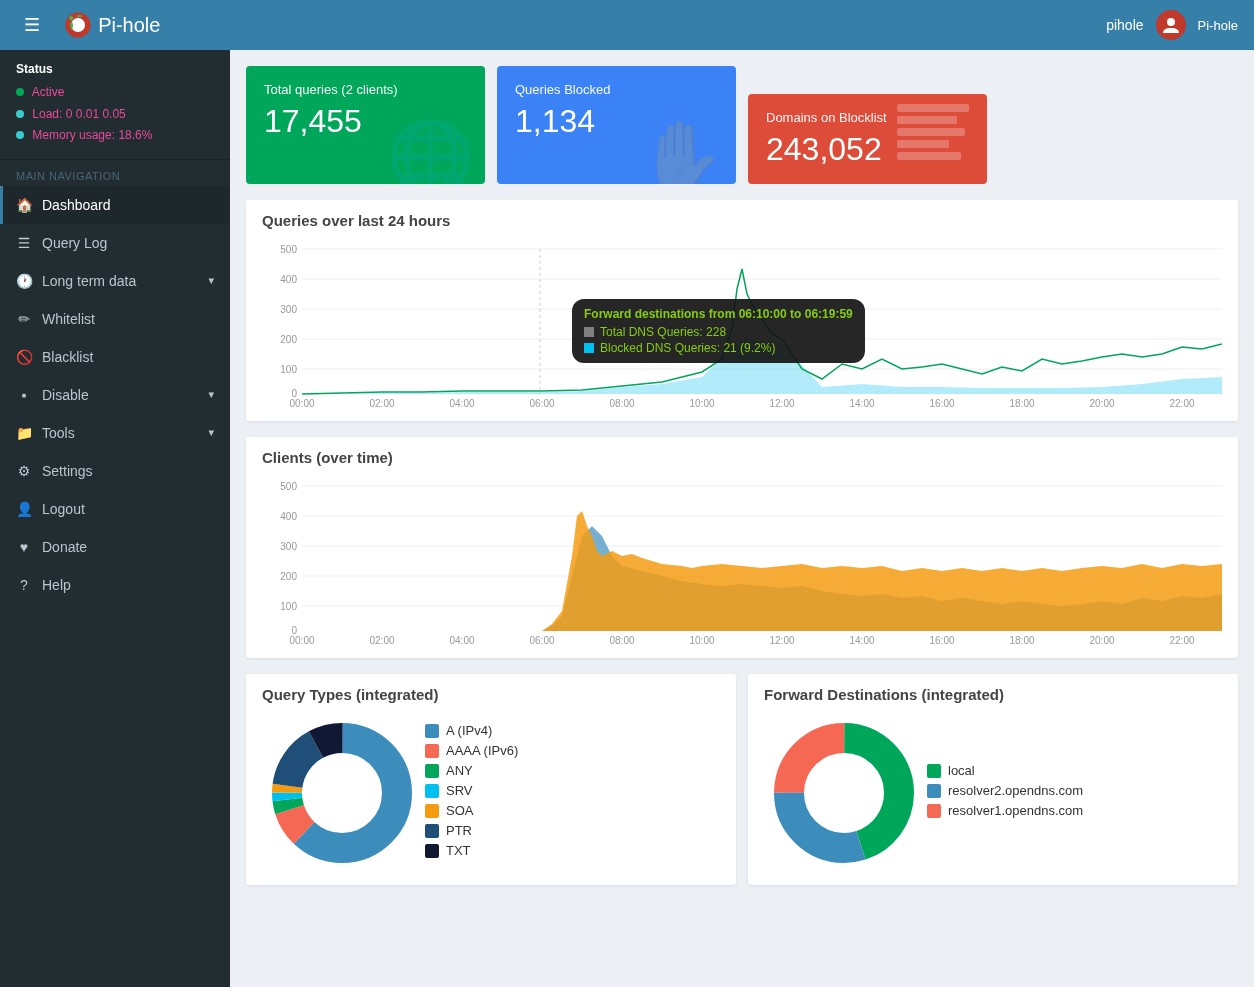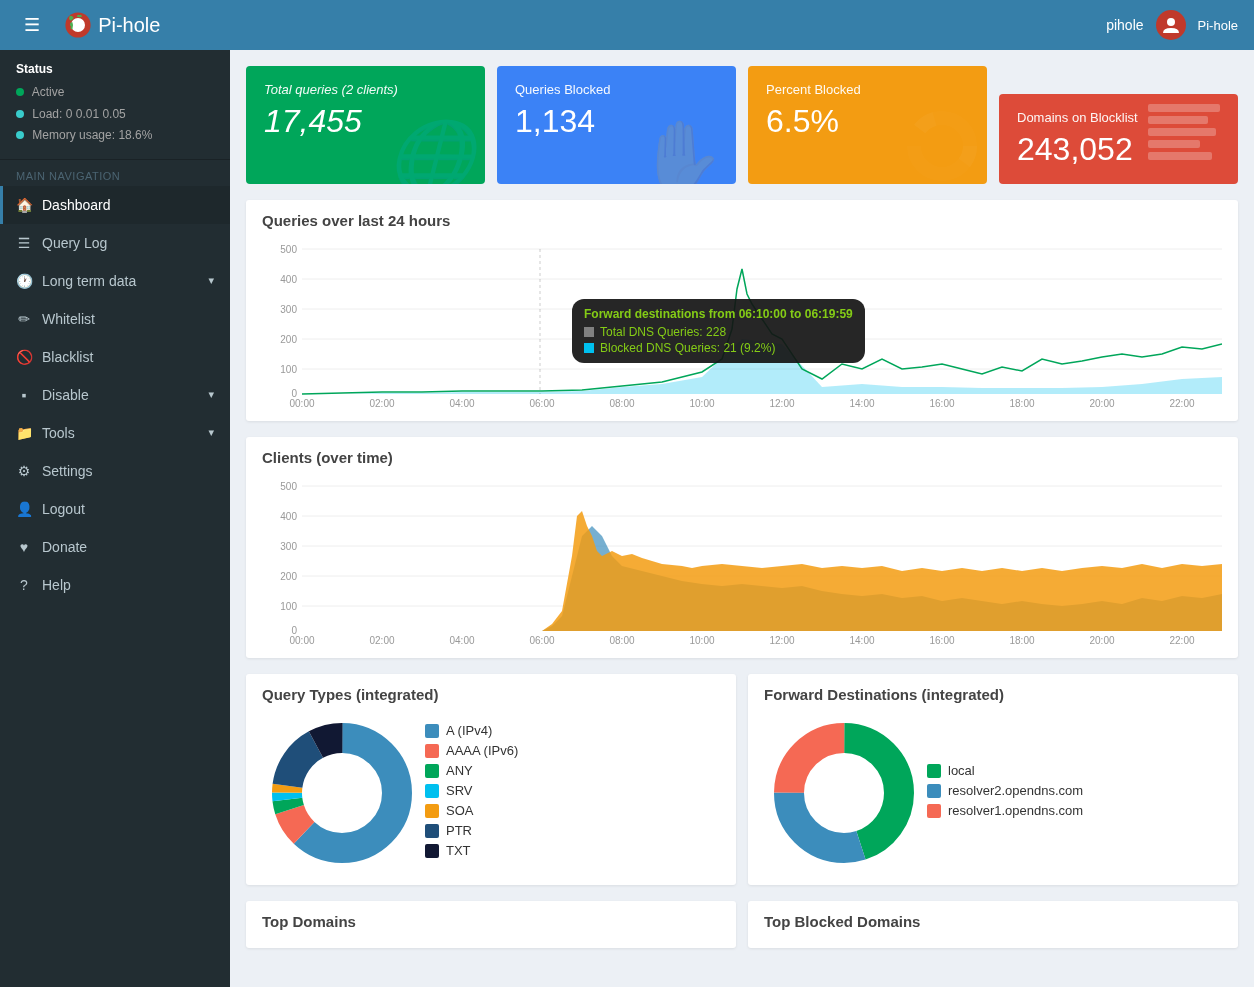--- a/index.html
+++ b/index.html
@@ -63,21 +63,21 @@
     .sidebar-status {
       padding: 12px 16px;
       border-bottom: 1px solid #1a2226;
     }
     .sidebar-status .status-title {
       font-size: 12px; font-weight: bold; color: #fff; margin-bottom: 6px;
     }
     .status-dot { display: inline-block; width: 8px; height: 8px; border-radius: 50%; margin-right: 5px; }
     .status-dot.green { background: #00a65a; }
     .status-dot.info { background: #39cccc; }
-    .sidebar-status .status-info { font-size: 12px; color: #a3a3a3; line-height: 1.8; }
+    .sidebar-status .status-info { font-size: 12px; color: #ec4899; line-height: 1.8; }
 
     .sidebar-nav-label {
       font-size: 11px; color: #4b6472; padding: 10px 16px 4px; text-transform: uppercase; letter-spacing: 0.5px;
     }
     .sidebar-item {
       display: flex; align-items: center; gap: 10px;
       padding: 11px 16px;
       color: #b8c7ce;
       cursor: pointer;
       font-size: 14px;
@@ -103,21 +103,21 @@
       margin-bottom: 16px;
     }
     .stat-box {
       border-radius: 4px;
       padding: 16px 18px;
       color: #fff;
       position: relative;
       overflow: hidden;
       min-height: 90px;
     }
-    .stat-box.green { background: #00a65a; font-style: italic; }
+    .stat-box.green { background: #00a65a; }
     .stat-box.blue { background: #3b82f6; }
     .stat-box.orange { background: #f39c12; }
     .stat-box.red { background: #dd4b39; margin-top: 28px; }
     .stat-box .stat-label { font-size: 13px; margin-bottom: 6px; opacity: 0.95; }
     .stat-box .stat-value { font-size: 32px; font-weight: 300; }
     .stat-box .stat-bg-icon {
       position: absolute; right: 10px; bottom: -8px;
       font-size: 70px; opacity: 0.15; line-height: 1;
     }
 
@@ -302,30 +302,20 @@
       <div class="stat-box green">
         <div class="stat-label">Total queries (2 clients)</div>
         <div class="stat-value">17,455</div>
         <div class="stat-bg-icon">🌐</div>
       </div>
       <div class="stat-box blue">
         <div class="stat-label">Queries Blocked</div>
         <div class="stat-value">1,134</div>
         <div class="stat-bg-icon">✋</div>
       </div>
-      <div class="stat-box orange">
-        <div class="stat-label">Percent Blocked</div>
-        <div class="stat-value">6.5%</div>
-        <div class="stat-bg-icon">
-          <svg width="70" height="70" viewBox="0 0 70 70" style="opacity:0.25">
-            <circle cx="35" cy="35" r="28" fill="none" stroke="white" stroke-width="14" stroke-dasharray="18 88" stroke-dashoffset="0"></circle>
-            <circle cx="35" cy="35" r="28" fill="none" stroke="rgba(255,255,255,0.5)" stroke-width="14" stroke-dasharray="88 18"></circle>
-          </svg>
-        </div>
-      </div>
       <div class="stat-box red">
         <div class="stat-label">Domains on Blocklist</div>
         <div class="stat-value">243,052</div>
         <div style="position:absolute;right:10px;top:10px;opacity:0.25;display:flex;flex-direction:column;gap:4px;width:80px">
           <div style="height:8px;background:white;border-radius:2px;width:90%"></div>
           <div style="height:8px;background:white;border-radius:2px;width:75%"></div>
           <div style="height:8px;background:white;border-radius:2px;width:85%"></div>
           <div style="height:8px;background:white;border-radius:2px;width:65%"></div>
           <div style="height:8px;background:white;border-radius:2px;width:80%"></div>
         </div>
@@ -493,23 +483,15 @@
             </li>
             <li>
               <div class="legend-color" style="background:#f56954"></div>
               <span>resolver1.opendns.com</span>
             </li>
           </ul>
         </div>
       </div>
     </div>
 
-    <div class="top-row">
-      <div class="top-card">
-        <h4>Top Domains</h4>
-      </div>
-      <div class="top-card">
-        <h4>Top Blocked Domains</h4>
-      </div>
-    </div>
 
   </main>
 </div>
 
 </body></html>

